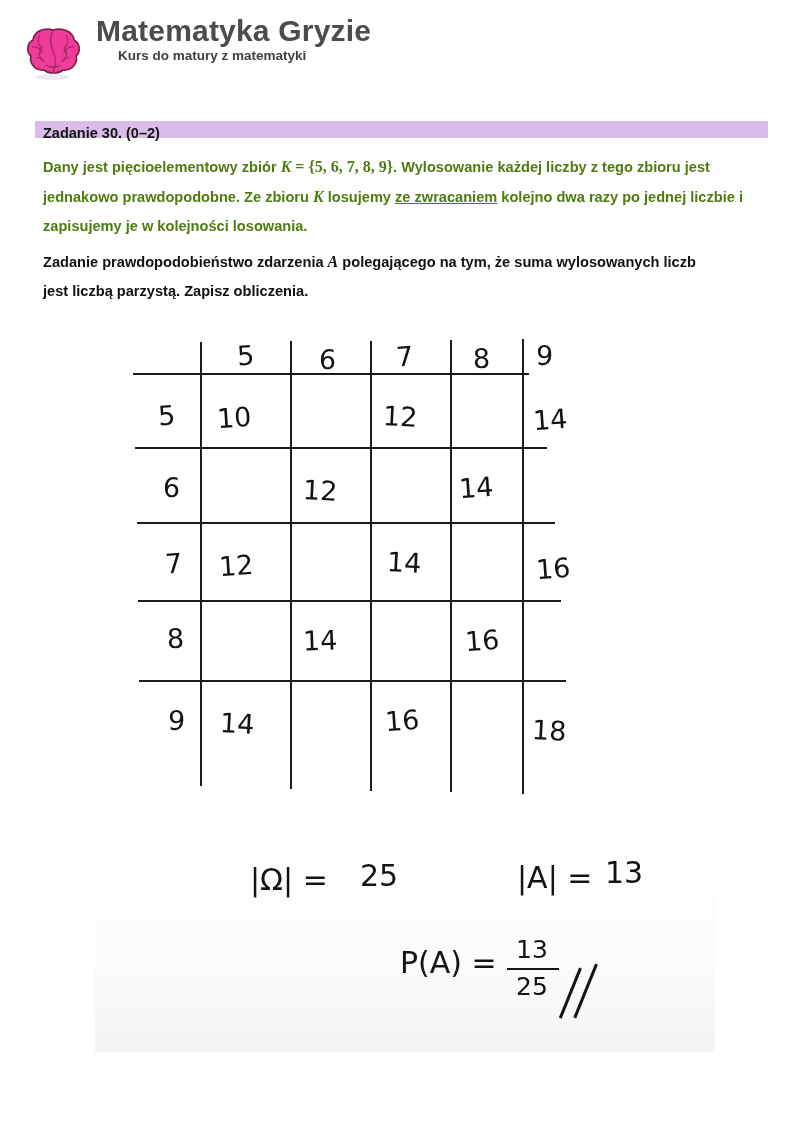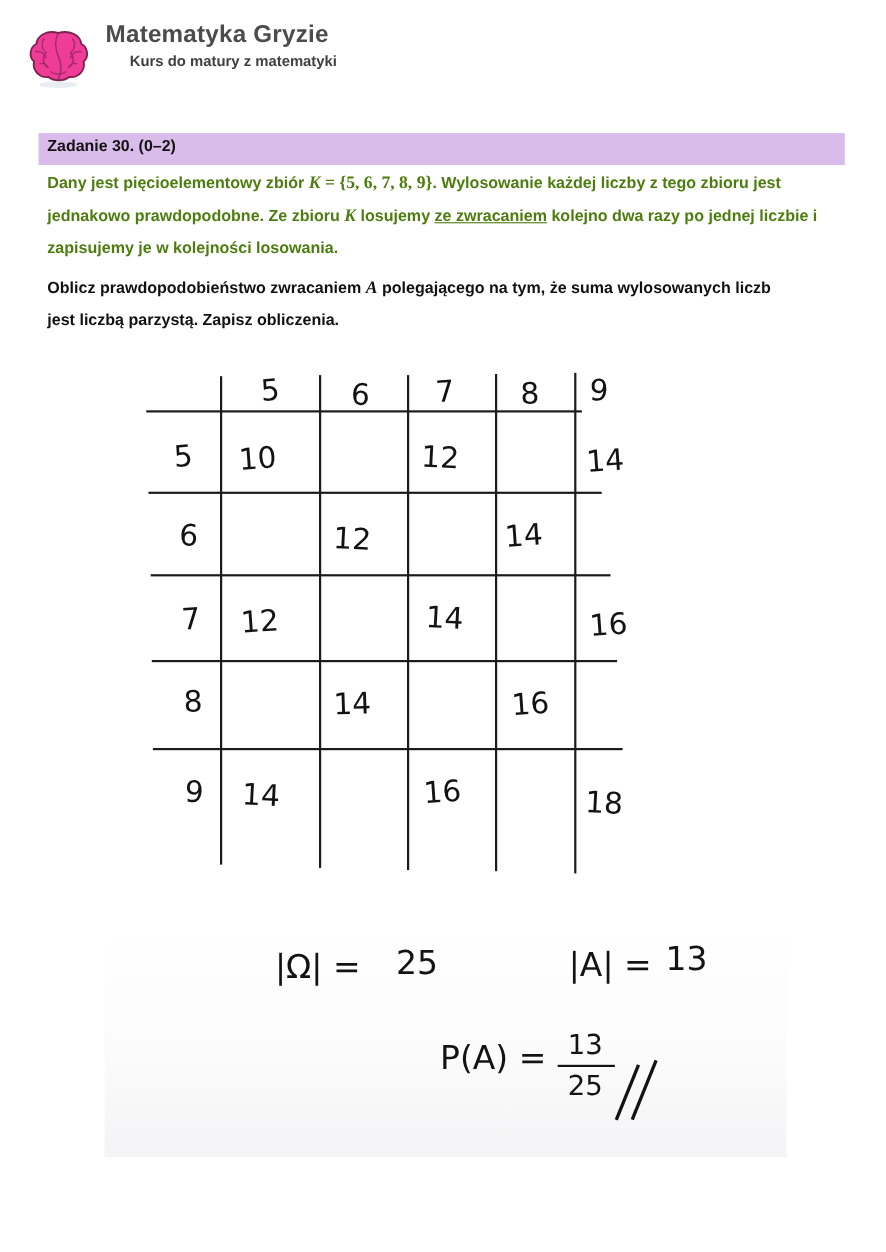--- a/index.html
+++ b/index.html
@@ -30,21 +30,21 @@
     top: 6px;
     width: 62px;
     height: 58px;
   }
   .brand-text {
     position: absolute;
     left: 74px;
     top: 0px;
   }
   .brand-title {
-    font-size: 22px;
+    font-size: 30px;
     font-weight: bold;
     color: #4c4c4c;
     letter-spacing: 0.2px;
     line-height: 26px;
     white-space: nowrap;
   }
   .brand-sub {
     font-size: 13.5px;
     font-weight: bold;
     color: #404040;
@@ -53,21 +53,21 @@
     margin-left: 22px;
     white-space: nowrap;
   }
 
   
   .task-band {
     position: absolute;
     left: 35px;
     top: 121px;
     width: 733px;
-    height: 29px;
+    height: 17px;
     background: #d9bce9;
   }
   .task-band-label {
     position: absolute;
     left: 8px;
     top: 4px;
     font-size: 14.5px;
     font-weight: bold;
     color: #111111;
     white-space: nowrap;
@@ -187,21 +187,21 @@
     <div class="brand-sub">Kurs do matury z matematyki</div>
   </div>
 </div>
 
 <div class="task-band">
   <div class="task-band-label">Zadanie 30. (0–2)</div>
 </div>
 
 <div class="statement"><span>Dany jest pięcioelementowy zbiór </span><span class="mathvar">K</span>&nbsp;<span class="mathset">= {5, 6, 7, 8, 9}</span><span>. Wylosowanie każdej liczby z tego zbioru jest jednakowo prawdopodobne. Ze zbioru </span><span class="mathvar">K</span><span> losujemy </span><span class="u">ze zwracaniem</span><span> kolejno dwa razy po jednej liczbie i zapisujemy je w kolejności losowania.</span></div>
 
-<div class="statement-bold"><span>Oblicz prawdopodobieństwo zwracaniem </span><span class="mathvar">A</span><span> polegającego na tym, że suma wylosowanych liczb jest liczbą parzystą. Zapisz obliczenia.</span></div>
+<div class="statement-bold"><span>Zadanie prawdopodobieństwo zdarzenia </span><span class="mathvar">A</span><span> polegającego na tym, że suma wylosowanych liczb jest liczbą parzystą. Zapisz obliczenia.</span></div>
 
 <div class="scan">
 
   <div class="gl gl-h" style="left:38px; top:73px;  width:396px;"></div>
   <div class="gl gl-h" style="left:40px; top:147px; width:412px;"></div>
   <div class="gl gl-h" style="left:42px; top:222px; width:418px;"></div>
   <div class="gl gl-h" style="left:43px; top:300px; width:423px;"></div>
   <div class="gl gl-h" style="left:44px; top:380px; width:427px;"></div>
 
   <div class="gl gl-v" style="left:105px; top:42px;  height:444px;"></div>

